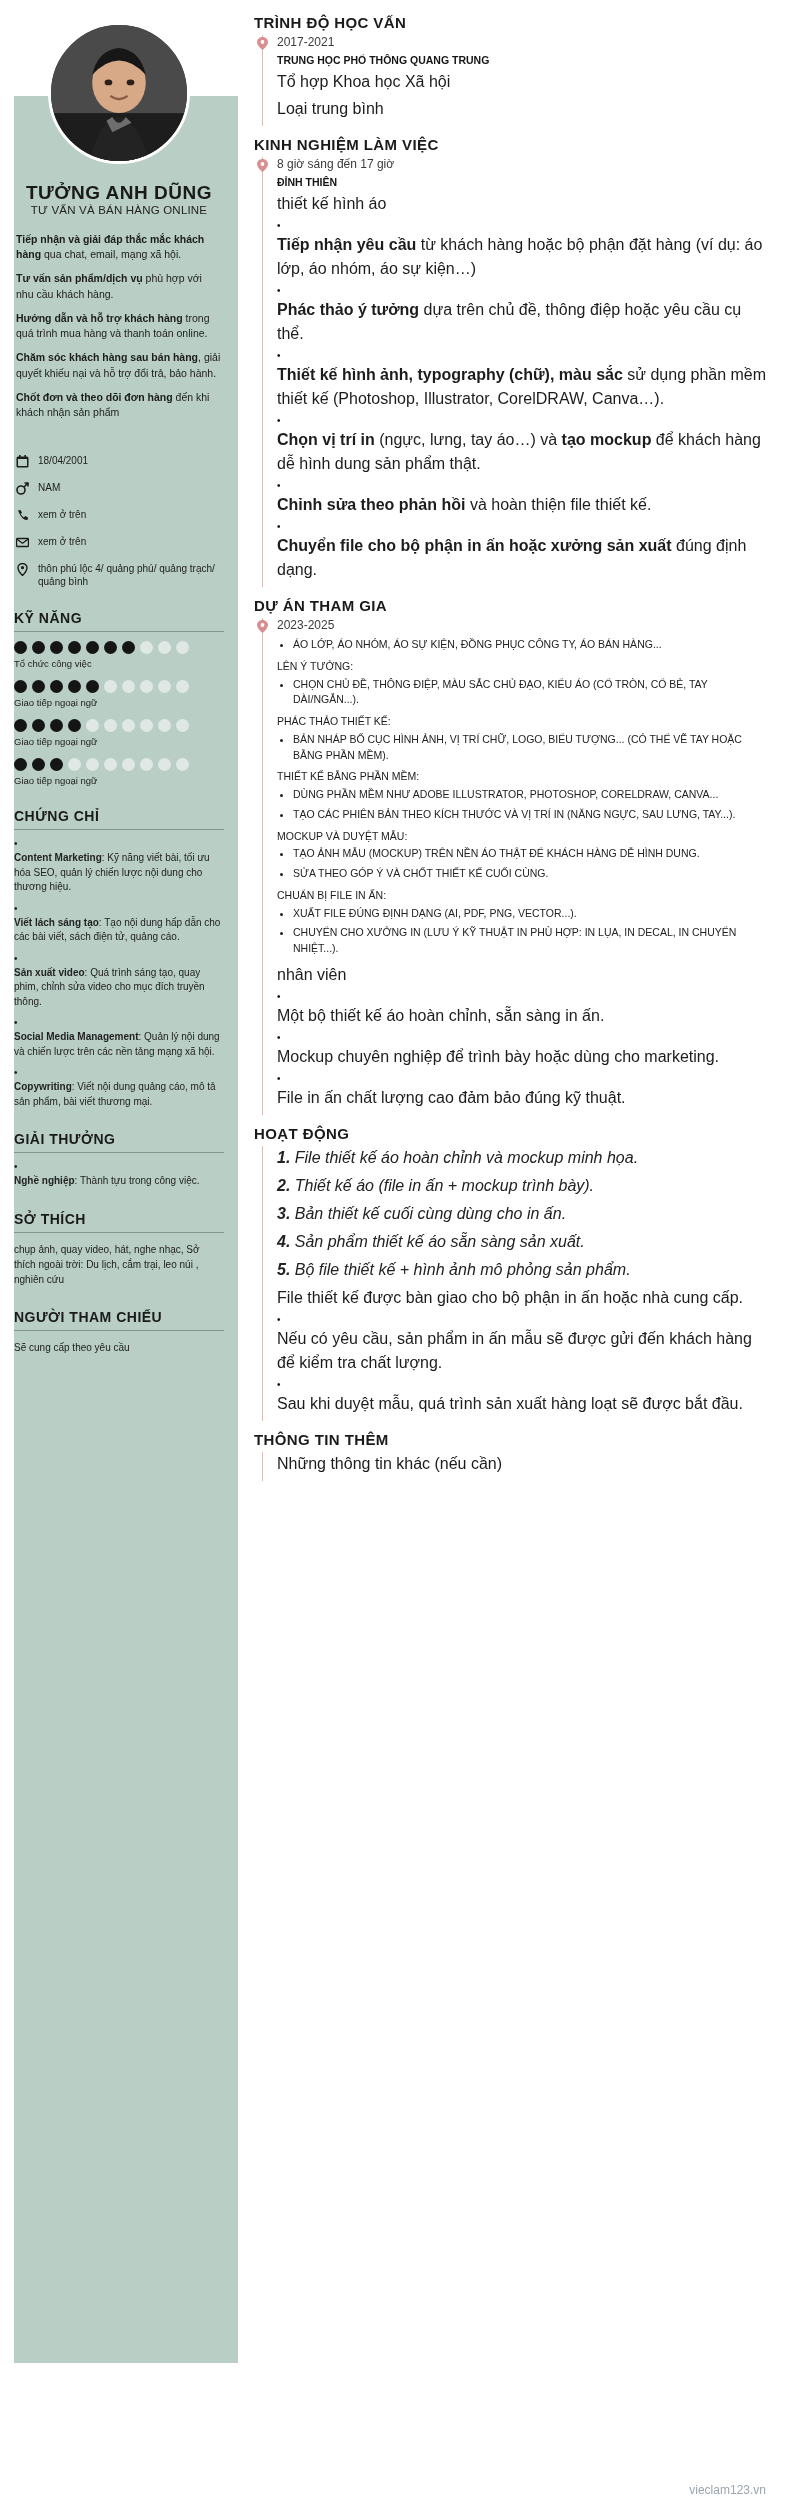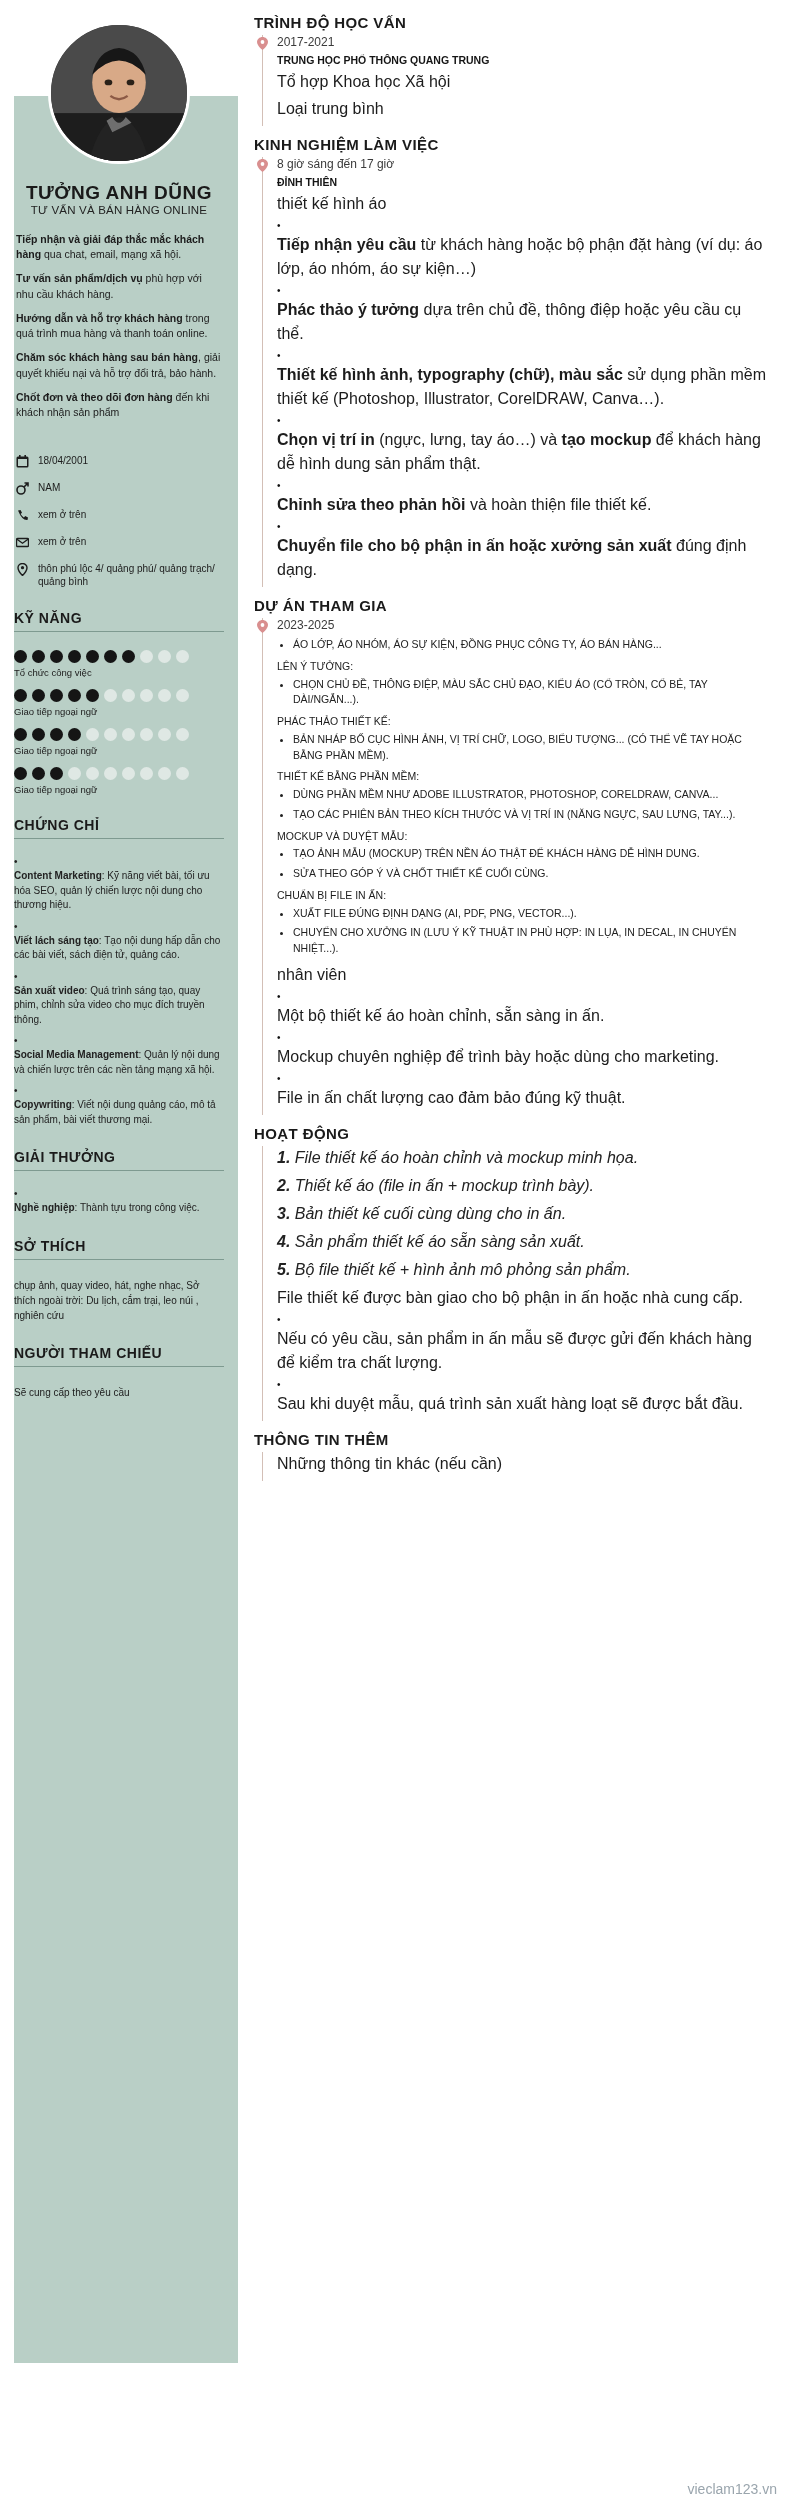--- a/index.html
+++ b/index.html
@@ -87,21 +87,21 @@
   }
   .contact .ico svg { display:block; }
 
   .sec { margin: 22px 14px 0 14px; position:relative; z-index:3; }
   .sec-title {
     font-size: 14px;
     font-weight: bold;
     letter-spacing:.5px;
     color:#1a1a1a;
     padding-bottom:5px;
-    margin-bottom:18px;
+    margin-bottom:9px;
     border-bottom: 1px solid #7e9a90;
   }
   .skill { margin-bottom: 11px; }
   .dots { display:flex; gap:5px; margin-bottom:4px; }
   .dot {
     width:13px; height:13px; border-radius:50%;
     background:#dfe8e4;
   }
   .dot.on { background:#151515; }
   .skill-label { font-size:9.5px; color:#202020; }
@@ -139,22 +139,22 @@
   .year { font-size: 12px; color:#3b3b3b; margin-bottom: 5px; }
   .org { font-size: 10.5px; font-weight:bold; color:#151515; margin-bottom:4px; }
   .line { font-size: 16px; color:#1c1c1c; line-height:1.5; margin-bottom:3px; }
   .sub { font-size: 10.5px; color:#1c1c1c; line-height:1.5; margin-bottom:2px; }
   .bdot { font-size:10px; line-height:1.1; color:#111; margin:4px 0 2px 0; }
   ul.uld { margin: 2px 0 6px 16px; padding:0; }
   ul.uld li { font-size:10.5px; line-height:1.5; margin-bottom:4px; }
   .it { font-style: italic; }
   .num { font-size:16px; line-height:1.5; margin-bottom:4px;font-style:italic; }
   .foot {
-    position:absolute; right:8px; bottom:6px;
-    font-size:14px; color:#9aa5ad;
+    position:absolute; right:19px; bottom:6px;
+    font-size:12px; color:#9aa5ad;
   }
 </style>
 </head>
 <body>
 
 <div class="page">
 
   <div class="left">
     <div class="left-bg"></div>
     <div class="left-inner">

